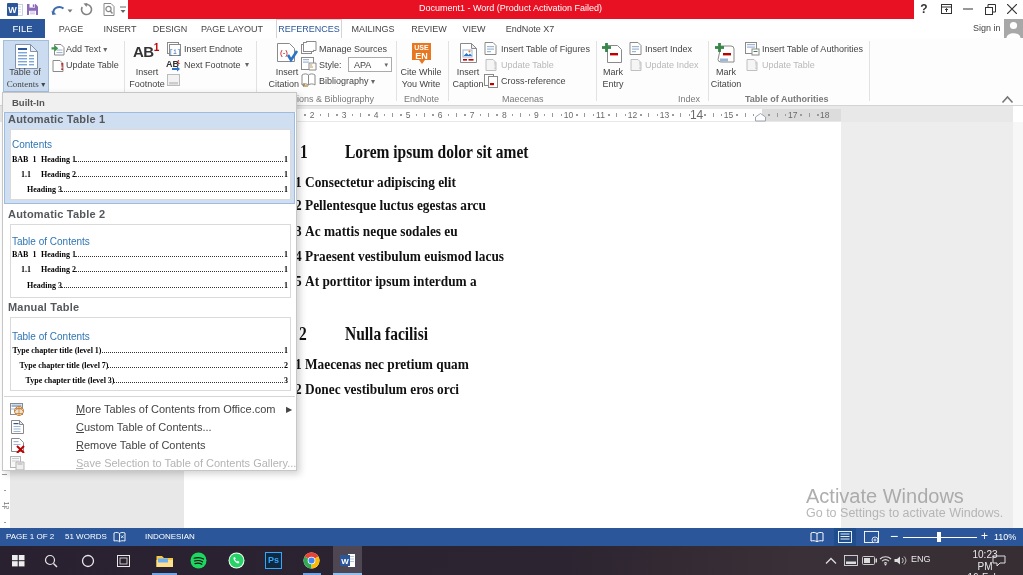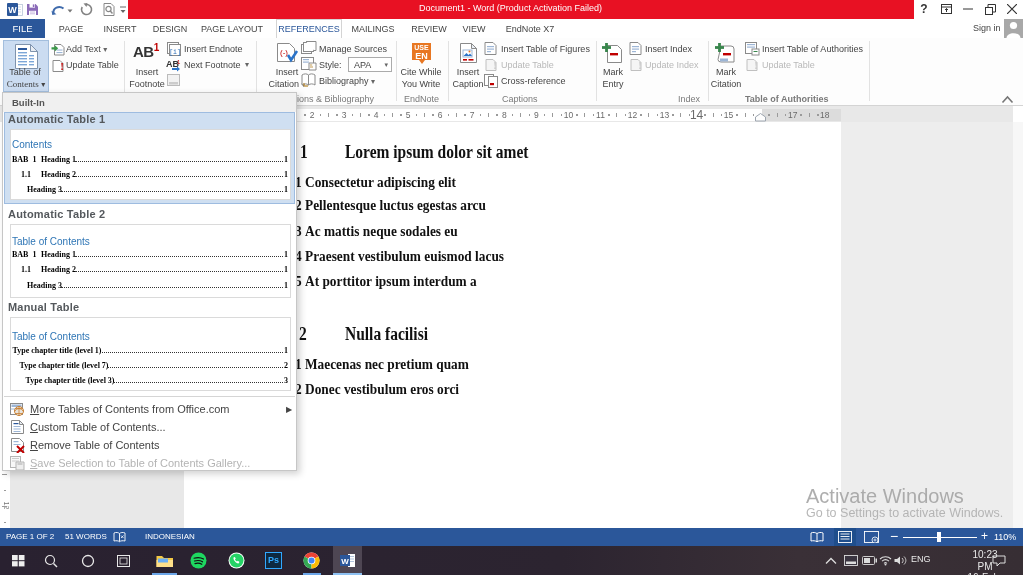--- a/index.html
+++ b/index.html
@@ -45,21 +45,21 @@
   #watermark2 { position:absolute; white-space:nowrap; left:806px; top:506px; font-size:12.5px; color:#ababab; opacity:0.85; }
 
   
   #dropdown { left:2px; top:92px; width:295px; height:379px; background:#fff; border:1px solid #c6c6c6; box-shadow:3px 3px 7px rgba(0,0,0,0.18); z-index:50; }
   #dd-header { position:absolute; left:0; top:0; width:293px; height:18.5px; background:#f0f0f0; color:#555; font-weight:bold; font-size:9.5px; line-height:19px; }
   .dd-sect-label { position:absolute; font-weight:bold; font-size:11px; color:#54585c; letter-spacing:0.2px; }
   .preview { position:absolute; background:#fff; border:1px solid #dadada; }
   .pv-title { position:absolute; font-size:10px; color:#2e75b5; }
   .toc-line { font-family:"Liberation Serif", serif; font-size:8px; font-weight:bold; color:#000; position:absolute; white-space:nowrap; }
   .dots { position:absolute; height:2px; border-bottom:1px dotted #333; }
-  .mi { position:absolute; font-size:11px; color:#444; white-space:nowrap; }
+  .mi { position:absolute; font-size:11px; color:#444; white-space:nowrap;margin-left:46px; }
   .migrey { color:#b4b4b4; }
 
   
   #statusbar { left:0; top:528px; width:1023px; height:18px; background:#2b579a; color:#fff; font-size:8px; }
   .st { position:absolute; top:0; line-height:18px; white-space:nowrap; }
 
   
   #taskbar { left:0; top:546px; width:1023px; height:29px; background:linear-gradient(90deg,#292130 0%,#2c2430 55%,#3a3037 78%,#372e34 100%); }
 </style>
 </head>
@@ -314,21 +314,21 @@
   </svg>
   <div class="rsmall" style="left:762px; top:3px;">Insert Table of Authorities</div>
   <svg class="abs" style="left:745px; top:20px;" width="14" height="13">
     <path d="M2 1.5 h7 l3 3 v8 h-10 z" fill="#f5f5f5" stroke="#c0c0c0"></path>
     <text x="11" y="11" font-size="11" font-weight="bold" fill="#c9c9c9" text-anchor="middle" font-family="Liberation Serif">!</text>
   </svg>
   <div class="rsmall rgrey" style="left:762px; top:19px;">Update Table</div>
 
   <div class="rlabel" style="left:297px;">ions &amp; Bibliography</div>
   <div class="rlabel" style="left:404px;">EndNote</div>
-  <div class="rlabel" style="left:502px;">Captions</div>
+  <div class="rlabel" style="left:502px;">Maecenas</div>
   <div class="rlabel" style="left:678px;">Index</div>
   <div class="rlabel" style="left:745px;font-weight:bold;">Table of Authorities</div>
   <svg class="abs" style="left:1001px; top:57px;" width="13" height="9">
       <path d="M1.5 7.5 L6.5 2 L11.5 7.5" fill="none" stroke="#777" stroke-width="1.6"></path>
     </svg>
 </div>
 
 <div class="abs" id="rulerband">
   <div style="position:absolute; left:184px; top:3px; width:578px; height:12px; background:#fff;"></div>
   <div style="position:absolute; left:762px; top:3px; width:79px; height:12px; background:#dcdcdc;"></div>

